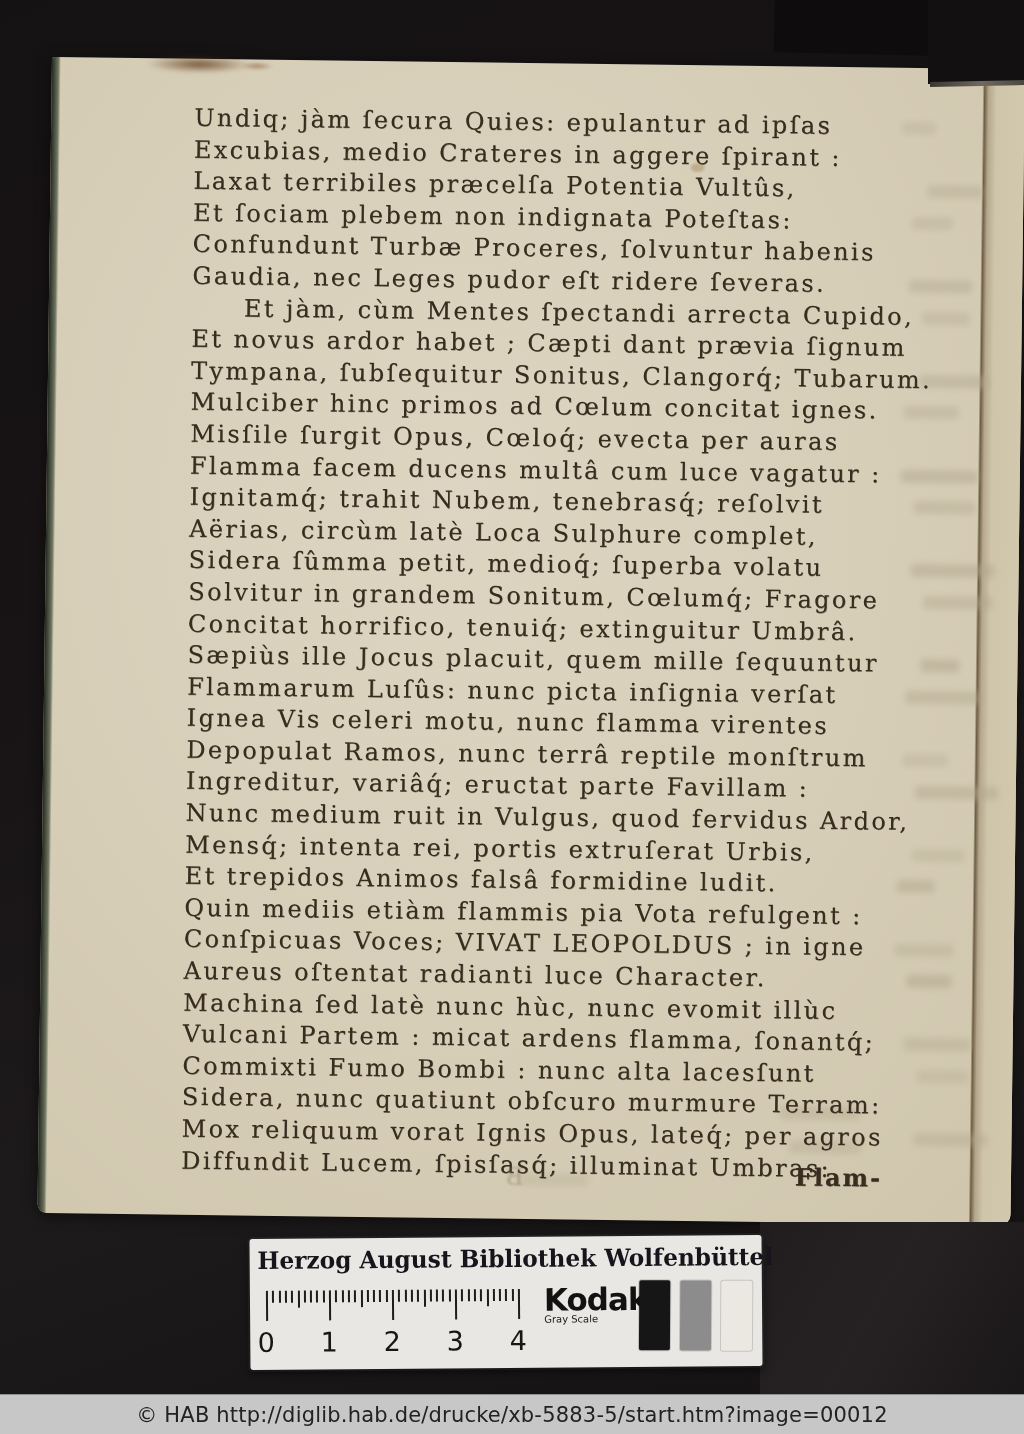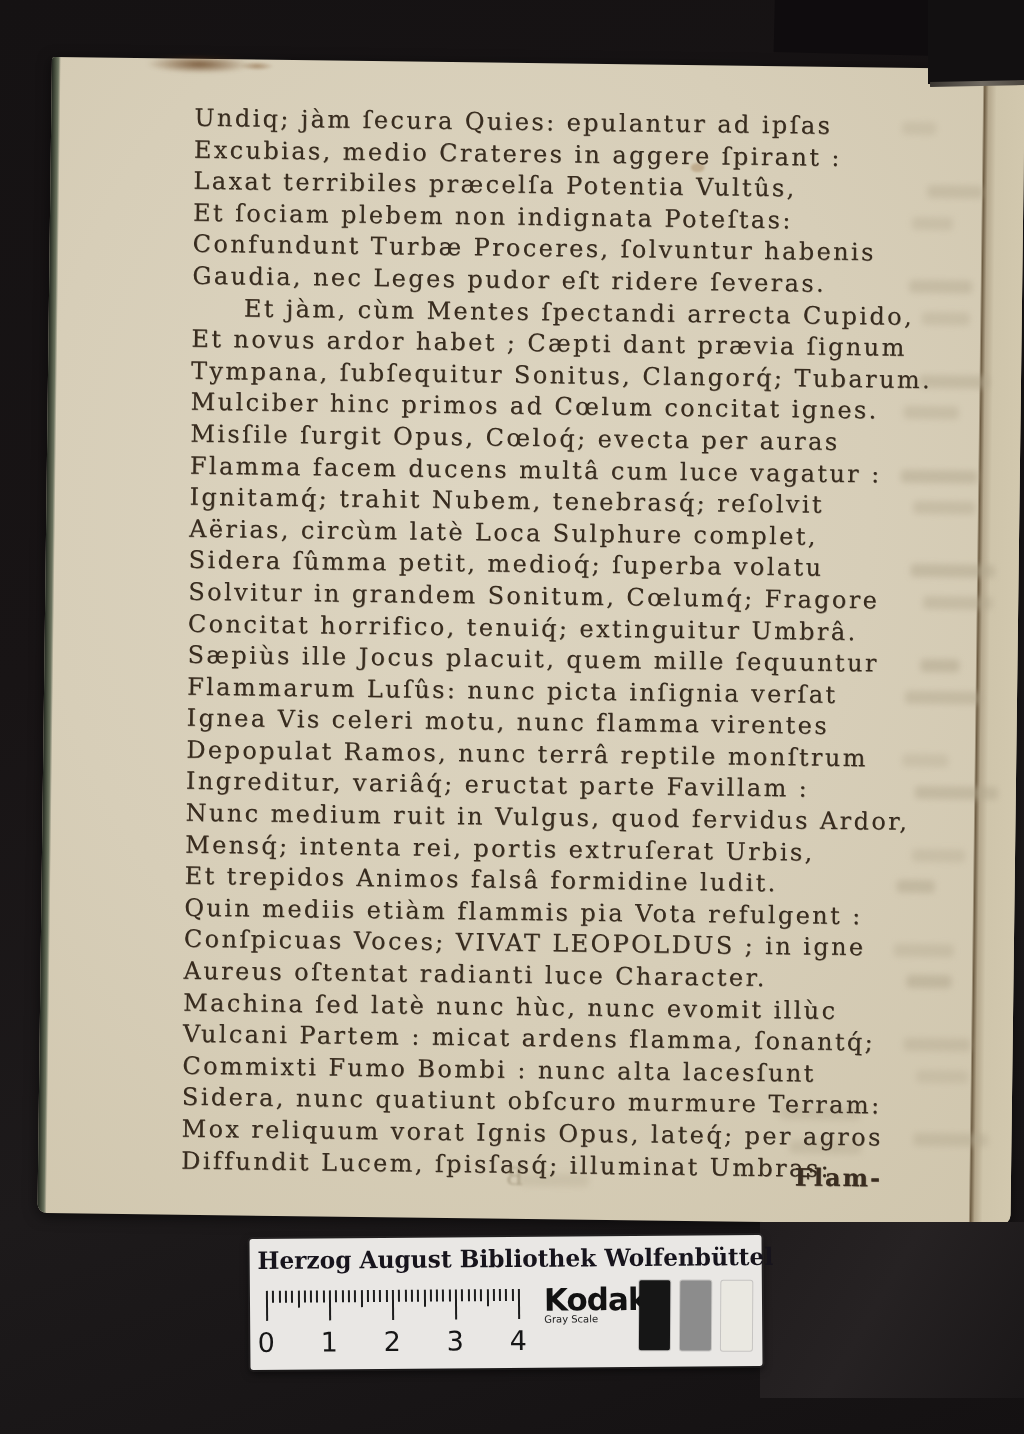--- a/index.html
+++ b/index.html
@@ -231,14 +231,17 @@
       <div class="kodak-brand">Kodak</div>
       <div class="kodak-sub">Gray Scale</div>
     </div>
     <div class="patches" id="patches">
         <div class="patch" style="background: rgb(22, 22, 22);"></div>
         <div class="patch" style="background: rgb(140, 140, 140);"></div>
         <div class="patch" style="background: rgb(234, 232, 225);"></div>
       </div>
   </div>
 
+  <div class="caption-bar">
+    <span>© HAB http://diglib.hab.de/drucke/xb-5883-5/start.htm?image=00012</span>
+  </div>
 
 </div>
 
 </body></html>

